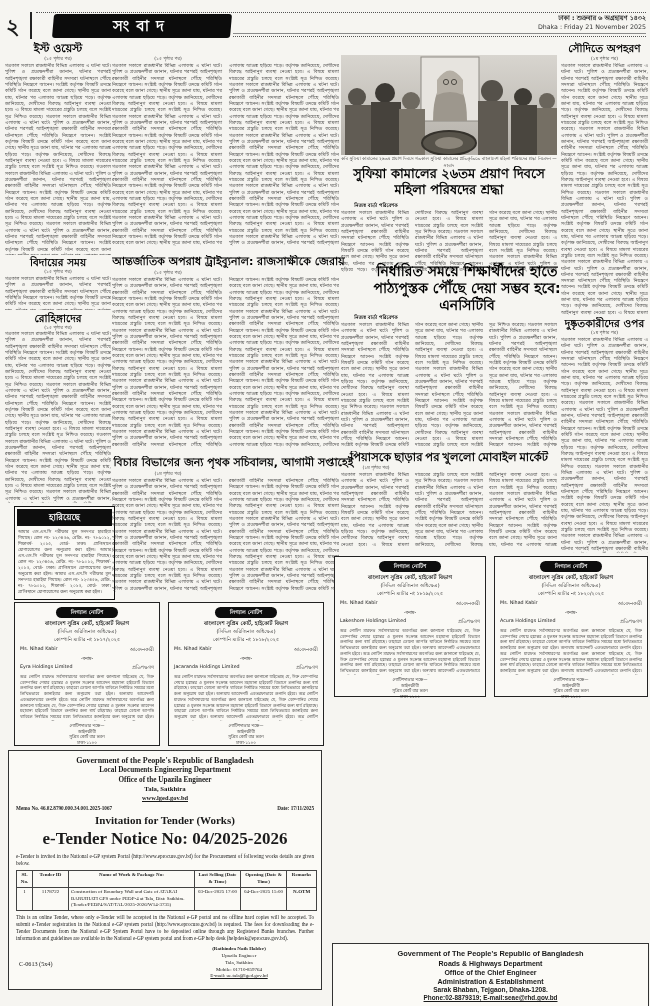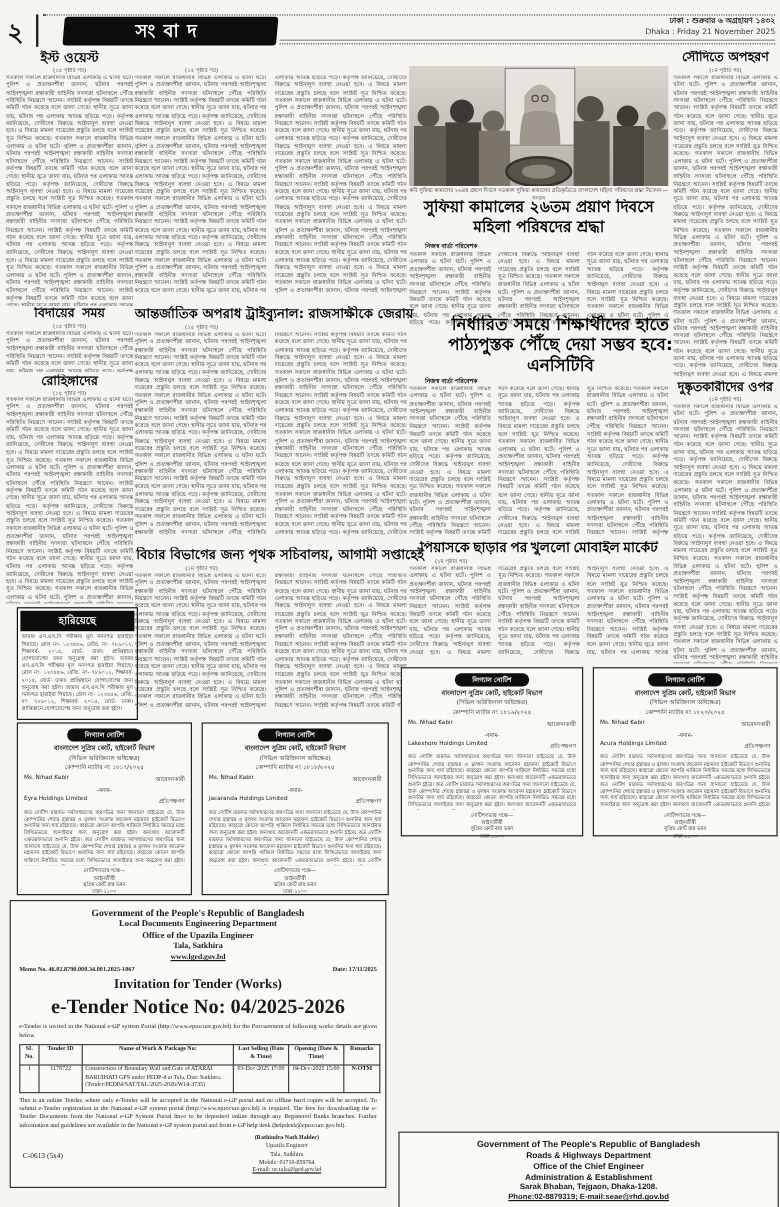--- a/index.html
+++ b/index.html
@@ -68,21 +68,21 @@
   <div class="abs dotrule" style="left:233px;top:36px;width:413px;border-top-width:1px;"></div>
   <div class="abs dates" style="right:4px;top:13px;width:200px;">
     <div class="bn">ঢাকা : শুক্রবার ৬ অগ্রহায়ণ ১৪৩২</div>
     <div class="en">Dhaka : Friday 21 November 2025</div>
   </div>
 
   <div class="abs bn-head nowrap" style="left:5px;top:42px;width:106px;font-size:11px;">ইস্ট ওয়েস্ট</div>
   <div class="abs cont" style="left:5px;top:56px;width:106px;">(১৫ পৃষ্ঠার পর)</div>
   <div class="abs ftxt" style="left:5px;top:63px;width:106px;height:192px;">গতকাল সকালে রাজধানীর বিভিন্ন এলাকায় এ ঘটনা ঘটে। পুলিশ ও প্রত্যক্ষদর্শীরা জানান, ঘটনার পরপরই আইনশৃঙ্খলা রক্ষাকারী বাহিনীর সদস্যরা ঘটনাস্থলে পৌঁছে পরিস্থিতি নিয়ন্ত্রণে আনেন। সংশ্লিষ্ট কর্তৃপক্ষ বিষয়টি তদন্তে কমিটি গঠন করেছে বলে জানা গেছে। স্থানীয় সূত্রে জানা যায়, ঘটনার পর এলাকায় আতঙ্ক ছড়িয়ে পড়ে। কর্তৃপক্ষ জানিয়েছে, দোষীদের বিরুদ্ধে আইনানুগ ব্যবস্থা নেওয়া হবে। এ বিষয়ে মামলা দায়েরের প্রস্তুতি চলছে বলে সংশ্লিষ্ট সূত্র নিশ্চিত করেছে। গতকাল সকালে রাজধানীর বিভিন্ন এলাকায় এ ঘটনা ঘটে। পুলিশ ও প্রত্যক্ষদর্শীরা জানান, ঘটনার পরপরই আইনশৃঙ্খলা রক্ষাকারী বাহিনীর সদস্যরা ঘটনাস্থলে পৌঁছে পরিস্থিতি নিয়ন্ত্রণে আনেন। সংশ্লিষ্ট কর্তৃপক্ষ বিষয়টি তদন্তে কমিটি গঠন করেছে বলে জানা গেছে। স্থানীয় সূত্রে জানা যায়, ঘটনার পর এলাকায় আতঙ্ক ছড়িয়ে পড়ে। কর্তৃপক্ষ জানিয়েছে, দোষীদের বিরুদ্ধে আইনানুগ ব্যবস্থা নেওয়া হবে। এ বিষয়ে মামলা দায়েরের প্রস্তুতি চলছে বলে সংশ্লিষ্ট সূত্র নিশ্চিত করেছে। গতকাল সকালে রাজধানীর বিভিন্ন এলাকায় এ ঘটনা ঘটে। পুলিশ ও প্রত্যক্ষদর্শীরা জানান, ঘটনার পরপরই আইনশৃঙ্খলা রক্ষাকারী বাহিনীর সদস্যরা ঘটনাস্থলে পৌঁছে পরিস্থিতি নিয়ন্ত্রণে আনেন। সংশ্লিষ্ট কর্তৃপক্ষ বিষয়টি তদন্তে কমিটি গঠন করেছে বলে জানা গেছে। স্থানীয় সূত্রে জানা যায়, ঘটনার পর এলাকায় আতঙ্ক ছড়িয়ে পড়ে। কর্তৃপক্ষ জানিয়েছে, দোষীদের বিরুদ্ধে আইনানুগ ব্যবস্থা নেওয়া হবে। এ বিষয়ে মামলা দায়েরের প্রস্তুতি চলছে বলে সংশ্লিষ্ট সূত্র নিশ্চিত করেছে। গতকাল সকালে রাজধানীর বিভিন্ন এলাকায় এ ঘটনা ঘটে। পুলিশ ও প্রত্যক্ষদর্শীরা জানান, ঘটনার পরপরই আইনশৃঙ্খলা রক্ষাকারী বাহিনীর সদস্যরা ঘটনাস্থলে পৌঁছে পরিস্থিতি নিয়ন্ত্রণে আনেন। সংশ্লিষ্ট কর্তৃপক্ষ বিষয়টি তদন্তে কমিটি গঠন করেছে বলে জানা গেছে। স্থানীয় সূত্রে জানা যায়, ঘটনার পর এলাকায় আতঙ্ক ছড়িয়ে পড়ে। কর্তৃপক্ষ জানিয়েছে, দোষীদের বিরুদ্ধে আইনানুগ ব্যবস্থা নেওয়া হবে। এ বিষয়ে মামলা দায়েরের প্রস্তুতি চলছে বলে সংশ্লিষ্ট সূত্র নিশ্চিত করেছে। </div>
 
-  <div class="abs bn-head nowrap" style="left:5px;top:256px;width:106px;font-size:10.5px;font-family:Liberation Mono, monospace;">বিদায়ের সময়</div>
+  <div class="abs bn-head nowrap" style="left:5px;top:256px;width:106px;font-size:10.5px;">বিদায়ের সময়</div>
   <div class="abs cont" style="left:5px;top:269px;width:106px;">(১৫ পৃষ্ঠার পর)</div>
   <div class="abs ftxt" style="left:5px;top:276px;width:106px;height:34px;">গতকাল সকালে রাজধানীর বিভিন্ন এলাকায় এ ঘটনা ঘটে। পুলিশ ও প্রত্যক্ষদর্শীরা জানান, ঘটনার পরপরই আইনশৃঙ্খলা রক্ষাকারী বাহিনীর সদস্যরা ঘটনাস্থলে পৌঁছে পরিস্থিতি নিয়ন্ত্রণে আনেন। সংশ্লিষ্ট কর্তৃপক্ষ বিষয়টি তদন্তে কমিটি গঠন করেছে বলে জানা গেছে। স্থানীয় সূত্রে জানা যায়, ঘটনার পর এলাকায় আতঙ্ক ছড়িয়ে পড়ে। কর্তৃপক্ষ জানিয়েছে, দোষীদের বিরুদ্ধে আইনানুগ ব্যবস্থা নেওয়া হবে। এ বিষয়ে মামলা দায়েরের প্রস্তুতি চলছে বলে সংশ্লিষ্ট সূত্র নিশ্চিত করেছে। </div>
 
   <div class="abs bn-head nowrap" style="left:5px;top:312px;width:106px;font-size:10.5px;">রোহিঙ্গাদের</div>
   <div class="abs cont" style="left:5px;top:325px;width:106px;">(১৫ পৃষ্ঠার পর)</div>
   <div class="abs ftxt" style="left:5px;top:331px;width:106px;height:172px;">গতকাল সকালে রাজধানীর বিভিন্ন এলাকায় এ ঘটনা ঘটে। পুলিশ ও প্রত্যক্ষদর্শীরা জানান, ঘটনার পরপরই আইনশৃঙ্খলা রক্ষাকারী বাহিনীর সদস্যরা ঘটনাস্থলে পৌঁছে পরিস্থিতি নিয়ন্ত্রণে আনেন। সংশ্লিষ্ট কর্তৃপক্ষ বিষয়টি তদন্তে কমিটি গঠন করেছে বলে জানা গেছে। স্থানীয় সূত্রে জানা যায়, ঘটনার পর এলাকায় আতঙ্ক ছড়িয়ে পড়ে। কর্তৃপক্ষ জানিয়েছে, দোষীদের বিরুদ্ধে আইনানুগ ব্যবস্থা নেওয়া হবে। এ বিষয়ে মামলা দায়েরের প্রস্তুতি চলছে বলে সংশ্লিষ্ট সূত্র নিশ্চিত করেছে। গতকাল সকালে রাজধানীর বিভিন্ন এলাকায় এ ঘটনা ঘটে। পুলিশ ও প্রত্যক্ষদর্শীরা জানান, ঘটনার পরপরই আইনশৃঙ্খলা রক্ষাকারী বাহিনীর সদস্যরা ঘটনাস্থলে পৌঁছে পরিস্থিতি নিয়ন্ত্রণে আনেন। সংশ্লিষ্ট কর্তৃপক্ষ বিষয়টি তদন্তে কমিটি গঠন করেছে বলে জানা গেছে। স্থানীয় সূত্রে জানা যায়, ঘটনার পর এলাকায় আতঙ্ক ছড়িয়ে পড়ে। কর্তৃপক্ষ জানিয়েছে, দোষীদের বিরুদ্ধে আইনানুগ ব্যবস্থা নেওয়া হবে। এ বিষয়ে মামলা দায়েরের প্রস্তুতি চলছে বলে সংশ্লিষ্ট সূত্র নিশ্চিত করেছে। গতকাল সকালে রাজধানীর বিভিন্ন এলাকায় এ ঘটনা ঘটে। পুলিশ ও প্রত্যক্ষদর্শীরা জানান, ঘটনার পরপরই আইনশৃঙ্খলা রক্ষাকারী বাহিনীর সদস্যরা ঘটনাস্থলে পৌঁছে পরিস্থিতি নিয়ন্ত্রণে আনেন। সংশ্লিষ্ট কর্তৃপক্ষ বিষয়টি তদন্তে কমিটি গঠন করেছে বলে জানা গেছে। স্থানীয় সূত্রে জানা যায়, ঘটনার পর এলাকায় আতঙ্ক ছড়িয়ে পড়ে। কর্তৃপক্ষ জানিয়েছে, দোষীদের বিরুদ্ধে আইনানুগ ব্যবস্থা নেওয়া হবে। এ বিষয়ে মামলা দায়েরের প্রস্তুতি চলছে বলে সংশ্লিষ্ট সূত্র নিশ্চিত করেছে। গতকাল সকালে রাজধানীর বিভিন্ন এলাকায় এ ঘটনা ঘটে। পুলিশ ও প্রত্যক্ষদর্শীরা জানান, ঘটনার পরপরই আইনশৃঙ্খলা রক্ষাকারী বাহিনীর সদস্যরা ঘটনাস্থলে পৌঁছে পরিস্থিতি নিয়ন্ত্রণে আনেন। সংশ্লিষ্ট কর্তৃপক্ষ বিষয়টি তদন্তে কমিটি গঠন করেছে বলে জানা গেছে। স্থানীয় সূত্রে জানা যায়, ঘটনার পর এলাকায় আতঙ্ক ছড়িয়ে পড়ে। কর্তৃপক্ষ জানিয়েছে, দোষীদের বিরুদ্ধে আইনানুগ ব্যবস্থা নেওয়া হবে। এ বিষয়ে মামলা দায়েরের প্রস্তুতি চলছে বলে সংশ্লিষ্ট সূত্র নিশ্চিত করেছে। </div>
 
   <div class="abs lostbox" style="left:14px;top:506px;width:99px;height:92px;">
     <div class="hdr">হারিয়েছে</div>
     <div class="bdy">আমার এস.এস.সি পরীক্ষার মূল সনদপত্র হারাইয়া গিয়াছে। রোল নং- ১২৩৪৫৬, রেজি. নং- ৭৮৯০১২, শিক্ষাবর্ষ- ২০১৫, বোর্ড- ঢাকা। প্রাপ্তিস্থানে যোগাযোগের জন্য অনুরোধ করা হইল। আমার এস.এস.সি পরীক্ষার মূল সনদপত্র হারাইয়া গিয়াছে। রোল নং- ১২৩৪৫৬, রেজি. নং- ৭৮৯০১২, শিক্ষাবর্ষ- ২০১৫, বোর্ড- ঢাকা। প্রাপ্তিস্থানে যোগাযোগের জন্য অনুরোধ করা হইল। আমার এস.এস.সি পরীক্ষার মূল সনদপত্র হারাইয়া গিয়াছে। রোল নং- ১২৩৪৫৬, রেজি. নং- ৭৮৯০১২, শিক্ষাবর্ষ- ২০১৫, বোর্ড- ঢাকা। প্রাপ্তিস্থানে যোগাযোগের জন্য অনুরোধ করা হইল। </div>

